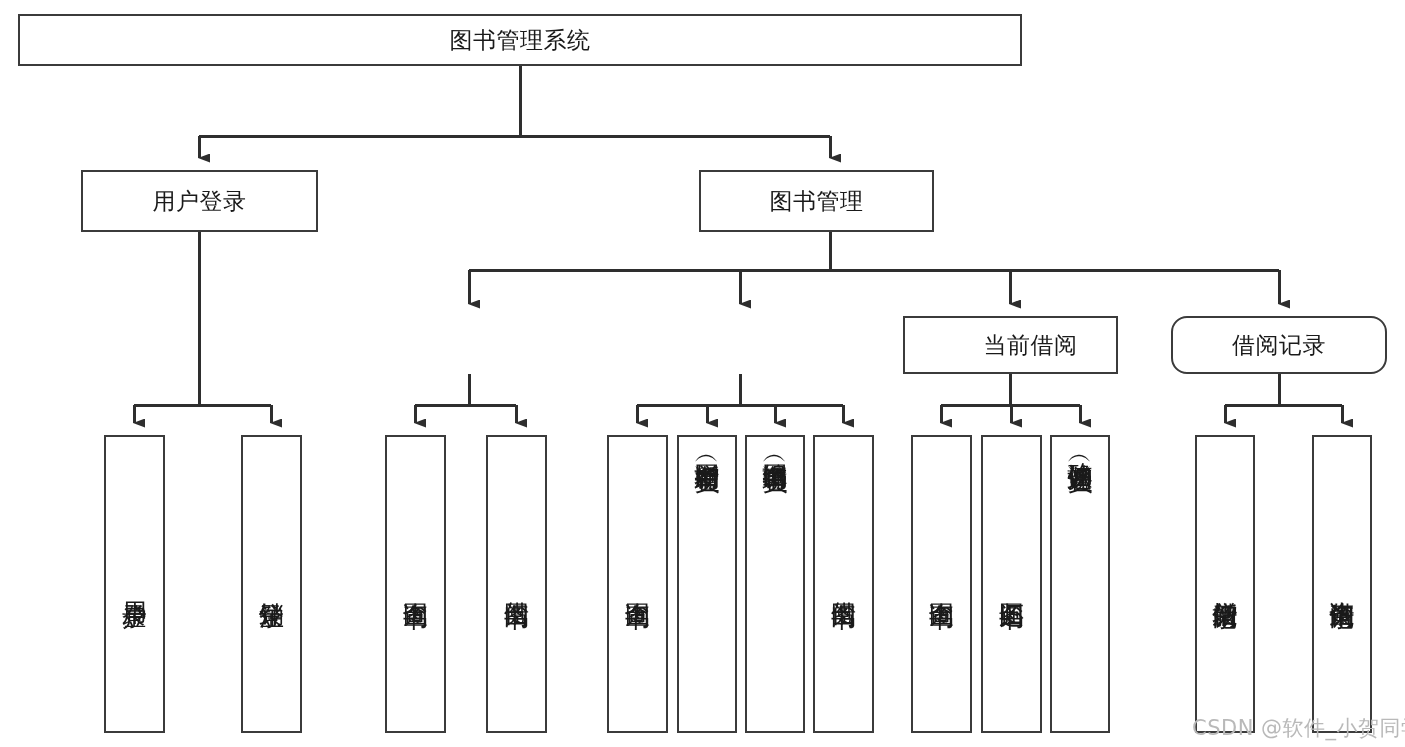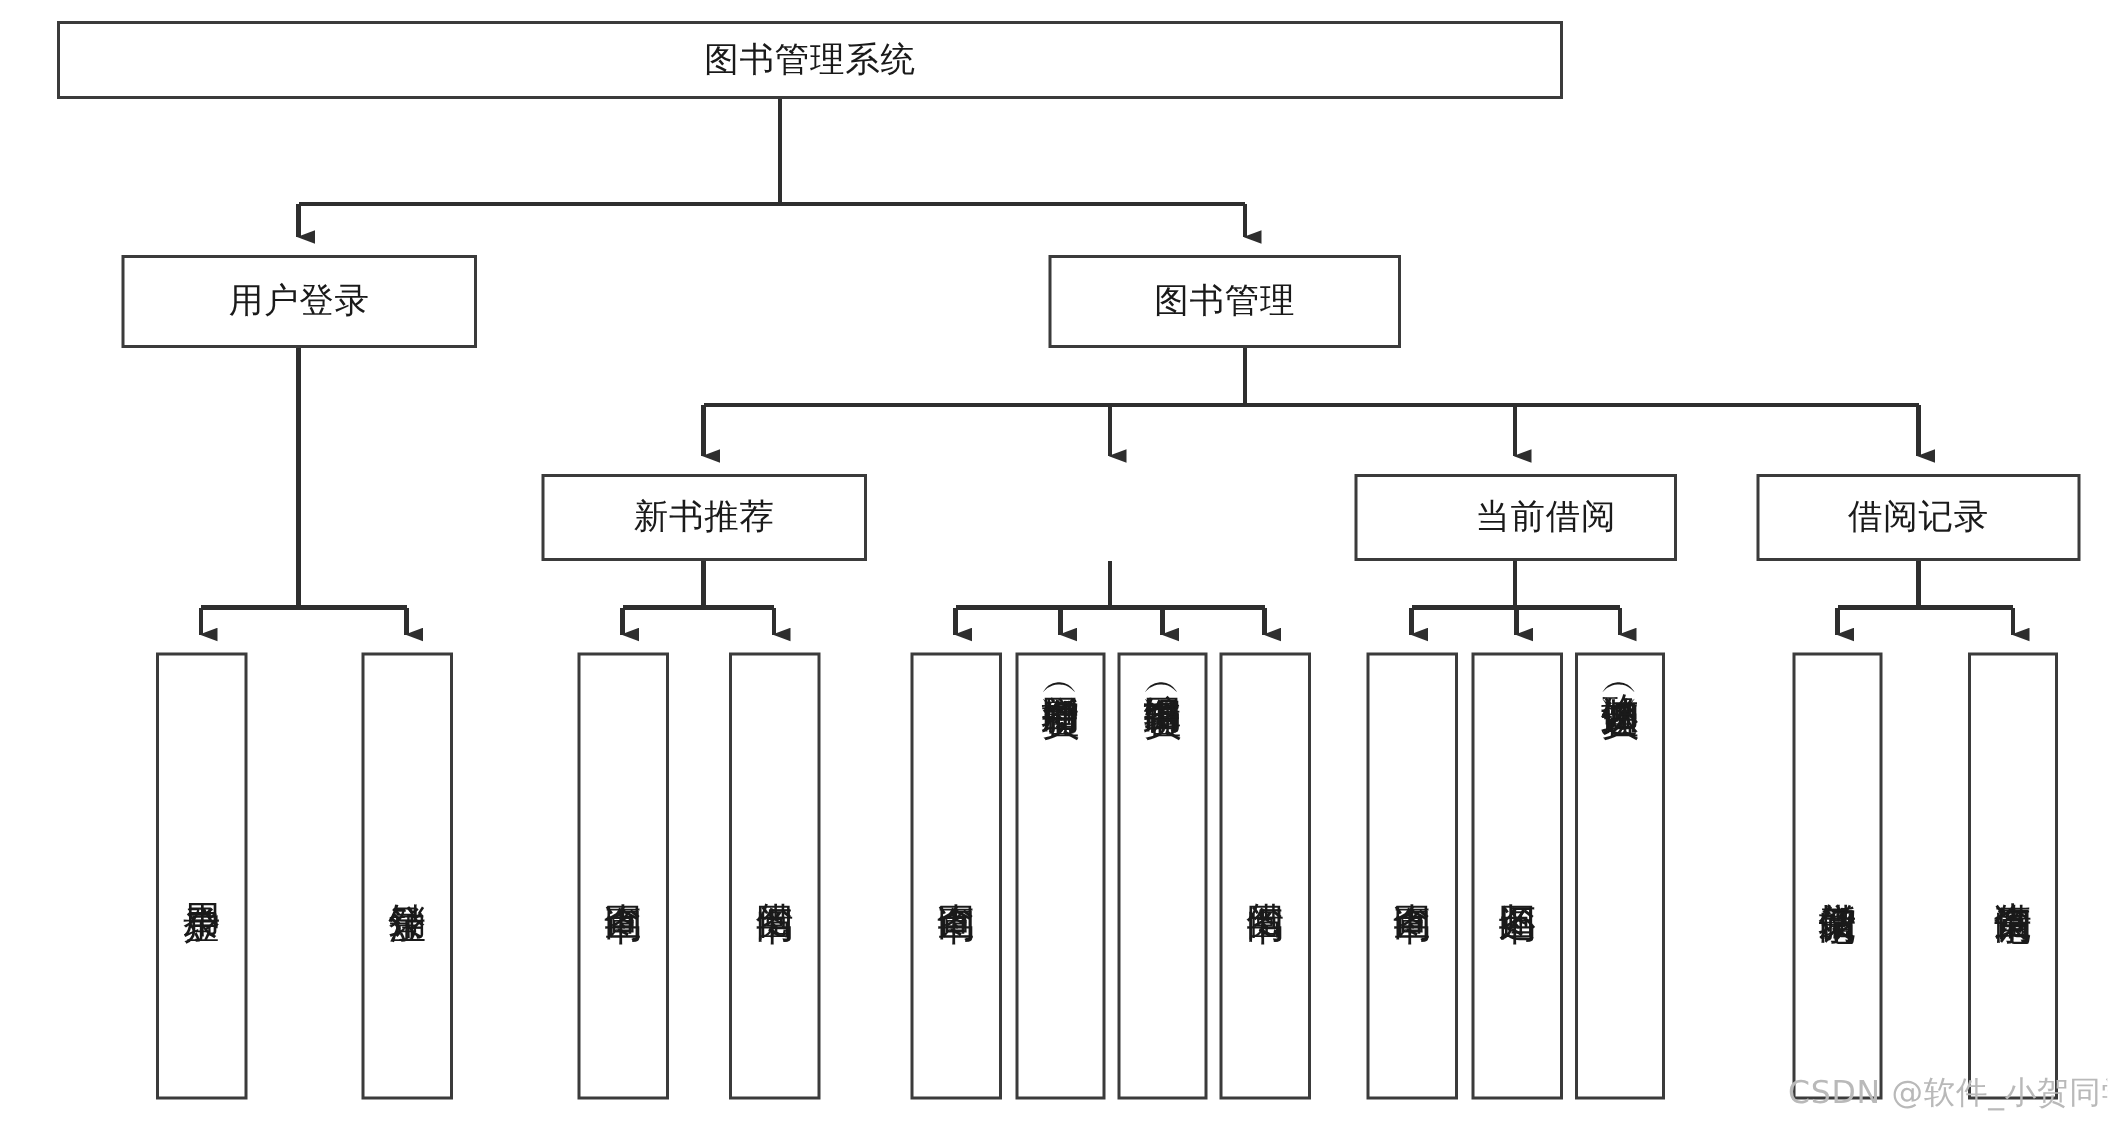--- a/index.html
+++ b/index.html
@@ -115,38 +115,35 @@
       <line x1="1011" y1="405" x2="1011" y2="423" marker-end="url(#arrowhead)"></line>
       <line x1="1080" y1="405" x2="1080" y2="423" marker-end="url(#arrowhead)"></line>
 
       <line x1="1279" y1="374" x2="1279" y2="405"></line>
       <line x1="1225" y1="405" x2="1342" y2="405"></line>
       <line x1="1225" y1="405" x2="1225" y2="423" marker-end="url(#arrowhead)"></line>
       <line x1="1342" y1="405" x2="1342" y2="423" marker-end="url(#arrowhead)"></line>
     </g>
   </svg>
 
-  <div class="node" id="node-root" style="left: 18px; top: 14px; width: 1004px; height: 52px; margin-left: 20px;">
+  <div class="node" id="node-root" style="left: 18px; top: 14px; width: 1004px; height: 52px;">
     <span class="node-label">图书管理系统</span>
   </div>
 
   <div class="node" id="node-l2-0" style="left: 81px; top: 170px; width: 237px; height: 62px;">
     <span class="node-label">用户登录</span>
   </div>
   <div class="node" id="node-l2-1" style="left: 699px; top: 170px; width: 235px; height: 62px;">
     <span class="node-label">图书管理</span>
   </div>
 
-  <div class="node" id="node-l3-0" style="left: 361px; top: 316px; width: 217px; height: 58px;">
-    <span class="node-label">新书推荐</span>
-  </div>
   <div class="node" id="node-l3-2" style="left: 903px; top: 316px; width: 215px; height: 58px; padding-left: 40px;">
     <span class="node-label">当前借阅</span>
   </div>
-  <div class="node" id="node-l3-3" style="left: 1171px; top: 316px; width: 216px; height: 58px;">
+  <div class="node" id="node-l3-3" style="left: 1171px; top: 316px; width: 216px; height: 58px; border-radius: 16px;">
     <span class="node-label">借阅记录</span>
   </div>
 
   <div class="node leaf centered" id="node-leaf-0" style="left: 104px; top: 435px; width: 61px; height: 298px;">
     <span class="node-label">用户登录</span>
   </div>
   <div class="node leaf centered" id="node-leaf-1" style="left: 241px; top: 435px; width: 61px; height: 298px;">
     <span class="node-label">注销登录</span>
   </div>
   <div class="node leaf centered" id="node-leaf-2" style="left: 385px; top: 435px; width: 61px; height: 298px;">

